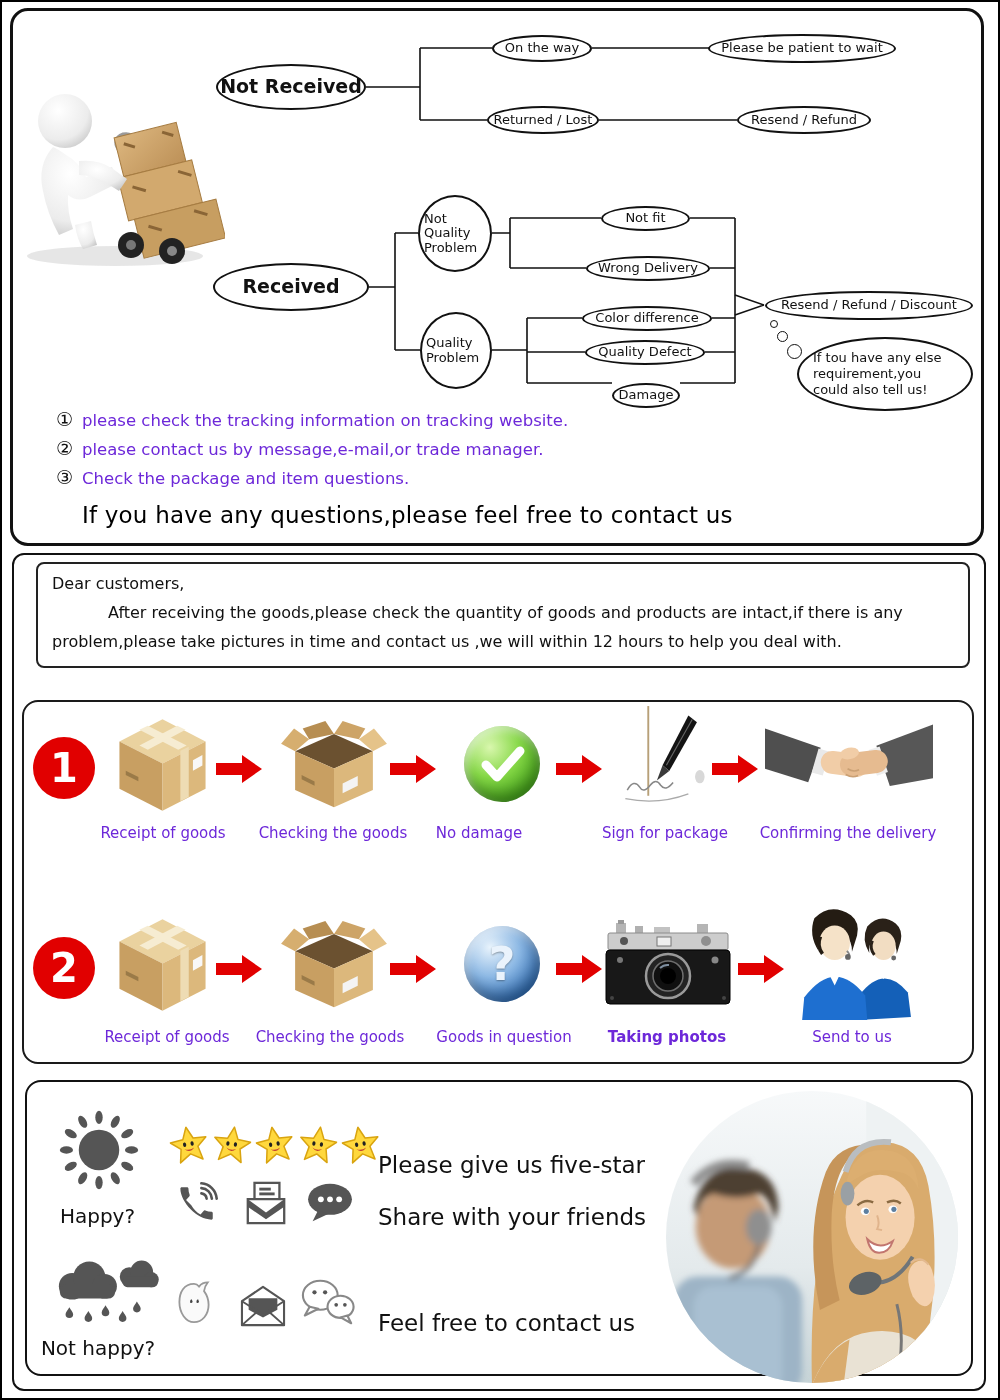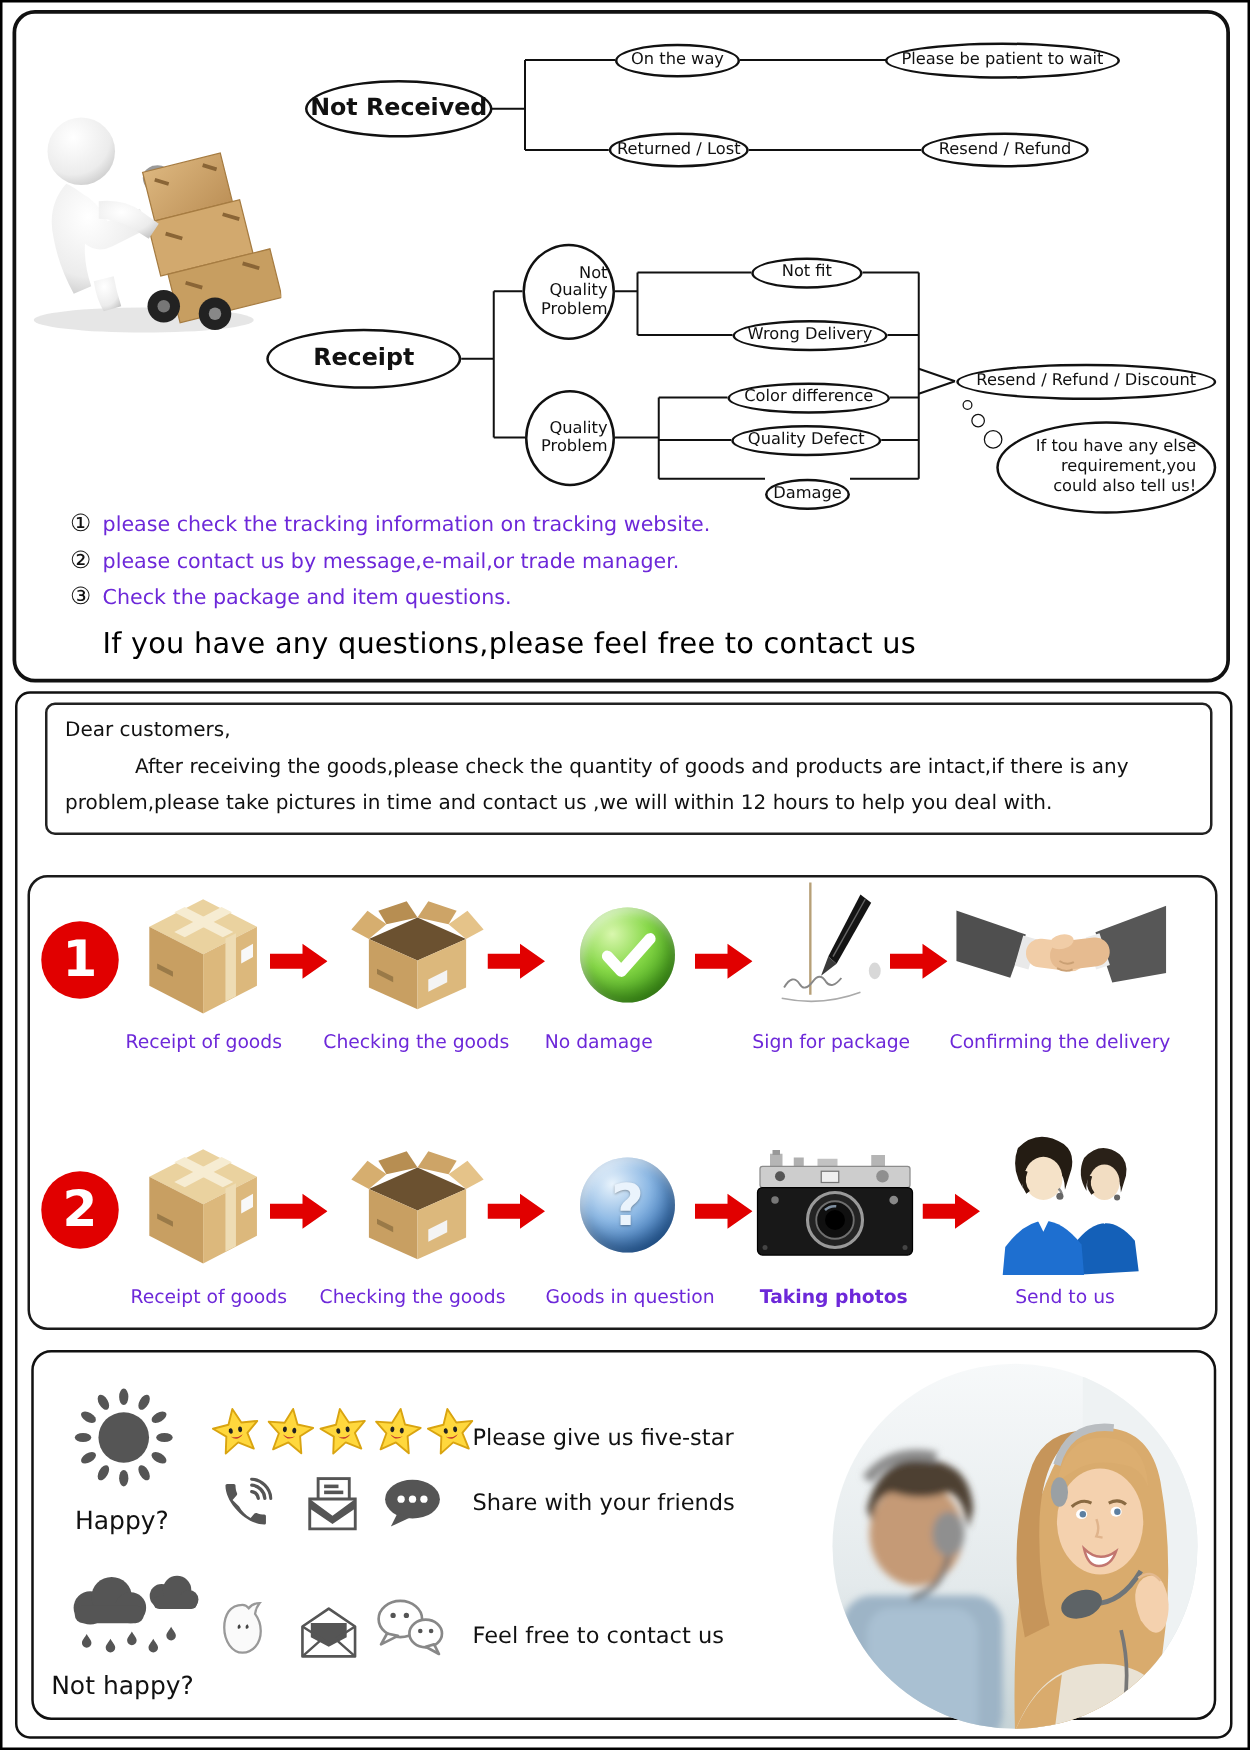--- a/index.html
+++ b/index.html
@@ -6,21 +6,21 @@
   body{width:1000px;height:1400px;position:relative;overflow:hidden;
        font-family:"DejaVu Sans","Liberation Sans",sans-serif;color:#111;}
   .sheet{position:absolute;inset:0;width:1000px;height:1400px;}
   .frame{position:absolute;inset:0;border:2.5px solid #000;pointer-events:none;z-index:50;}
   .abs{position:absolute;box-sizing:border-box;}
 
   
   .topbox{left:10px;top:8px;width:974px;height:538px;border:3px solid #111;border-radius:18px;background:#fff;}
   .flowlines{left:0;top:0;width:1000px;height:560px;z-index:1;pointer-events:none;}
   .ell{position:absolute;border:2px solid #111;border-radius:50%;background:#fff;display:flex;
-       align-items:center;justify-content:center;text-align:right;line-height:1.12;z-index:2;
+       align-items:center;justify-content:center;text-align:left;line-height:1.12;z-index:2;
        box-sizing:border-box;font-size:13px;}
   .nw{white-space:nowrap;}
   .root{font-size:19px;font-weight:bold;border-width:2.5px;}
   .tallell{font-size:13px;padding:0 4px;}
   .bubble{font-size:13px;padding:0 14px;line-height:1.25;}
   .thought{position:absolute;border:1.5px solid #111;border-radius:50%;background:#fff;z-index:2;}
 
   .note-row{position:absolute;left:56px;display:flex;align-items:baseline;gap:9px;z-index:2;}
   .note-num{font-size:19px;line-height:1;}
   .note-text{font-size:16.5px;color:#6d28d9;}
@@ -41,21 +41,21 @@
   .ball{position:absolute;border-radius:50%;z-index:3;}
   .greenball{background:radial-gradient(circle at 34% 28%,#d9f7ae,#86d847 40%,#47a61c 75%,#2f7d10);
              box-shadow:inset -4px -8px 14px rgba(0,0,0,.28),inset 3px 5px 8px rgba(255,255,255,.55);}
   .blueball{background:radial-gradient(circle at 34% 28%,#e8f3fc,#8cb8e4 40%,#2d6cb5 78%,#1b4f8e);
             box-shadow:inset -4px -8px 14px rgba(0,0,0,.3),inset 3px 5px 8px rgba(255,255,255,.5);
             display:flex;align-items:center;justify-content:center;}
   .qmark{font-size:46px;font-weight:bold;color:#eaf3fc;text-shadow:0 1px 2px rgba(0,0,0,.35);}
 
   .happybox{left:25px;top:1080px;width:948px;height:296px;border:2px solid #111;border-radius:16px;background:#fff;z-index:2;}
   .fb-label{position:absolute;font-size:20px;text-align:center;color:#111;z-index:3;}
-  .fb-text{position:absolute;font-size:18px;color:#111;z-index:3;}
+  .fb-text{position:absolute;font-size:23px;color:#111;z-index:3;margin-top:12px;}
   .stars{position:absolute;display:flex;gap:5px;z-index:3;}
   .stars span{width:38px;height:38px;display:block;}
   .stars span:nth-child(odd){transform:rotate(-10deg);}
   .stars span:nth-child(even){transform:rotate(8deg);}
   .icon{z-index:3;}
   svg{display:block;}
 </style>
 </head>
 <body>
 
@@ -102,27 +102,27 @@
         <circle cx="116" cy="170" r="5" fill="#777"></circle>
       <circle cx="157" cy="176" r="13" fill="#222"></circle>
         <circle cx="157" cy="176" r="5" fill="#888"></circle>
       <circle cx="50" cy="46" r="27" fill="url(#wg)"></circle>
       <path d="M38 72 q-16 18 -10 44 q4 22 16 44 l14 -6 q-6 -18 -5 -34 q10 8 22 2 l28 -14 -6 -16 -26 10 q-8 -16 -20 -22 q-8 -6 -13 -8z" fill="url(#wg)"></path>
       <path d="M60 150 q2 14 8 24 l14 -4 q-4 -12 -6 -24z" fill="url(#wg)"></path>
       <path d="M64 86 q20 -2 34 8 l14 10 -8 12 -16 -10 q-12 -6 -24 -6z" fill="url(#wg)"></path>
     </svg>
   </div>
 
-  <div class="ell root nw" style="left:216px;top:64px;width:150px;height:46px;margin-left:28px;">Not Received</div>
+  <div class="ell root nw" style="left:216px;top:64px;width:150px;height:46px;">Not Received</div>
   <div class="ell nw" style="left:492px;top:35px;width:100px;height:27px;">On the way</div>
   <div class="ell nw" style="left:708px;top:34px;width:188px;height:29px;">Please be patient to wait</div>
   <div class="ell nw" style="left:487px;top:106px;width:112px;height:28px;">Returned / Lost</div>
   <div class="ell nw" style="left:737px;top:106px;width:134px;height:28px;">Resend / Refund</div>
 
-  <div class="ell root nw" style="left:213px;top:263px;width:156px;height:48px;">Receipt</div>
+  <div class="ell root nw" style="left:213px;top:263px;width:156px;height:48px;">Received</div>
   <div class="ell tallell" style="left:418px;top:195px;width:74px;height:77px;">Not Quality Problem</div>
   <div class="ell tallell" style="left:420px;top:312px;width:72px;height:77px;">Quality Problem</div>
   <div class="ell nw" style="left:601px;top:206px;width:89px;height:25px;">Not fit</div>
   <div class="ell nw" style="left:586px;top:256px;width:124px;height:25px;">Wrong Delivery</div>
   <div class="ell nw" style="left:582px;top:306px;width:130px;height:25px;">Color difference</div>
   <div class="ell nw" style="left:585px;top:340px;width:120px;height:25px;">Quality Defect</div>
   <div class="ell nw" style="left:612px;top:371px;width:68px;height:25px;margin-top:12px;">Damage</div>
   <div class="ell nw" style="left:765px;top:291px;width:208px;height:29px;">Resend / Refund / Discount</div>
   <div class="thought" style="left:770px;top:320px;width:6px;height:6px;"></div>
   <div class="thought" style="left:777px;top:331px;width:9px;height:9px;"></div>

